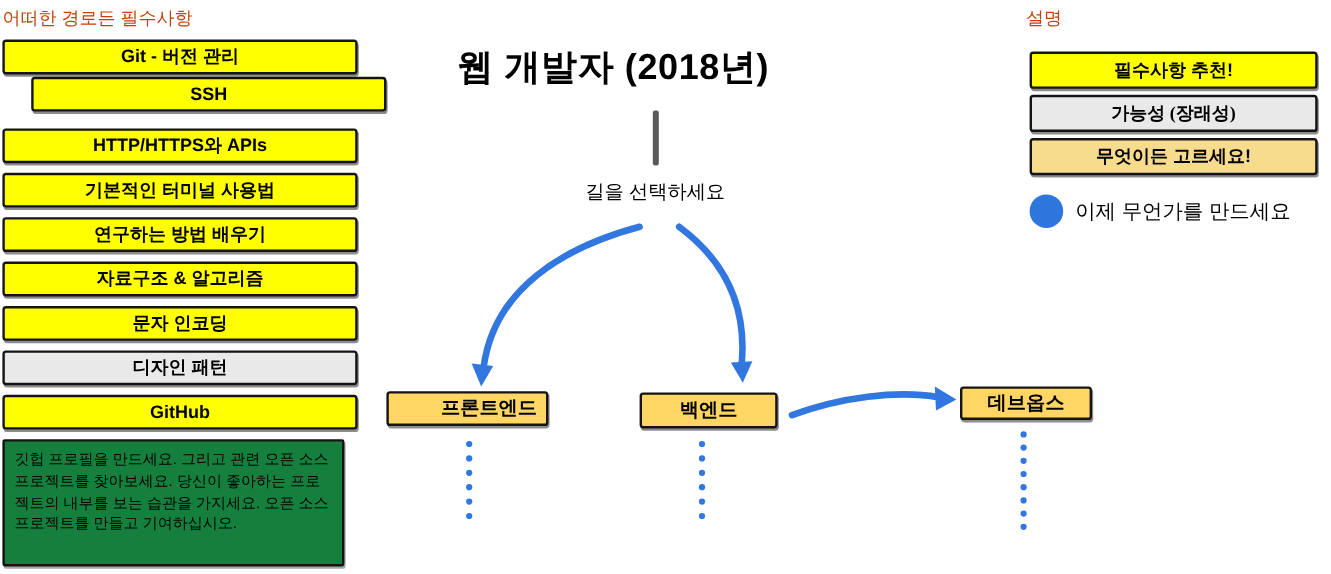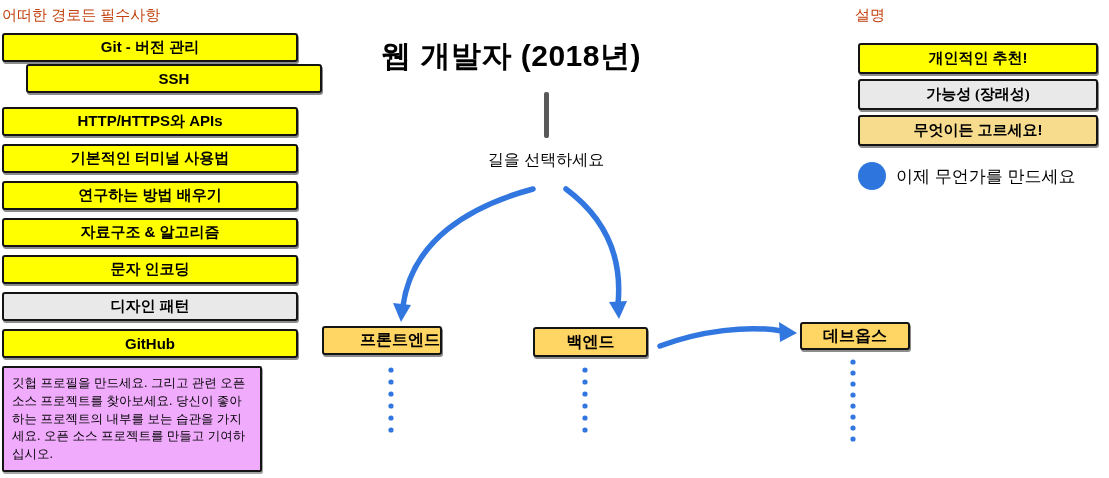--- a/index.html
+++ b/index.html
@@ -18,22 +18,22 @@
     cursor:pointer;
   }
   .node.yellow{background:#ffff00;}
   .node.gray{background:#e9e9e9;}
   .node.orange{background:#ffd564;}
   .node.tan{background:#f8dc8e;}
   .left-node{left:2px;width:296px;height:29px;}
   .legend-node{left:858px;width:240px;height:31px;}
   .path-node{font-size:16px;}
   .note-box{
-    position:absolute;left:2px;top:366px;width:260px;height:106px;
-    background:#f0abfc;border:2px solid #141414;border-radius:2px;box-sizing:border-box;
+    position:absolute;left:2px;top:366px;width:285px;height:106px;
+    background:#15803d;border:2px solid #141414;border-radius:2px;box-sizing:border-box;
     padding:7px 8px;font-size:12.5px;line-height:1.42;font-weight:400;text-align:left;
     box-shadow:1px 2px 0 rgba(0,0,0,0.35);
   }
   .title{
     position:absolute;left:330px;top:36px;width:362px;text-align:center;
     font-size:30px;font-weight:800;letter-spacing:0.5px;
   }
   .stem{position:absolute;left:544px;top:92px;width:5px;height:46px;background:#595959;border-radius:2px;}
   .prompt{position:absolute;left:446px;top:150px;width:200px;text-align:center;font-size:16px;font-weight:500;}
   .bullet-row{position:absolute;left:858px;top:162px;display:flex;align-items:center;gap:10px;}
@@ -111,34 +111,34 @@
         <circle cx="853" cy="373" r="2.6"></circle>
         <circle cx="853" cy="384" r="2.6"></circle>
       <circle cx="853" cy="395" r="2.6"></circle>
         <circle cx="853" cy="406" r="2.6"></circle>
         <circle cx="853" cy="417" r="2.6"></circle>
       <circle cx="853" cy="428" r="2.6"></circle>
         <circle cx="853" cy="439" r="2.6"></circle>
     </g>
   </svg>
 
-  <div class="node orange path-node" style="left:322px;top:326px;width:120px;height:29px;padding-left:36px;">
+  <div class="node orange path-node" style="left:322px;top:326px;width:135px;height:29px;padding-left:36px;">
     <span>프론트엔드</span>
   </div>
   <div class="node orange path-node" style="left:533px;top:327px;width:115px;height:30px;">
     <span>백엔드</span>
   </div>
   <div class="node orange path-node" style="left:800px;top:322px;width:110px;height:28px;">
     <span>데브옵스</span>
   </div>
 
   <div class="abs panel-header" style="left:855px;top:6px;">설명</div>
 
   <div class="node yellow legend-node" style="top:43px;">
-      <span>개인적인 추천!</span>
+      <span>필수사항 추천!</span>
     </div>
   <div class="node gray legend-node" style="top:79px;font-family:Liberation Serif, serif;">
       <span>가능성 (장래성)</span>
     </div>
   <div class="node tan legend-node" style="top:115px;">
       <span>무엇이든 고르세요!</span>
     </div>
 
   <div class="bullet-row">
     <span class="blue-dot"></span>

